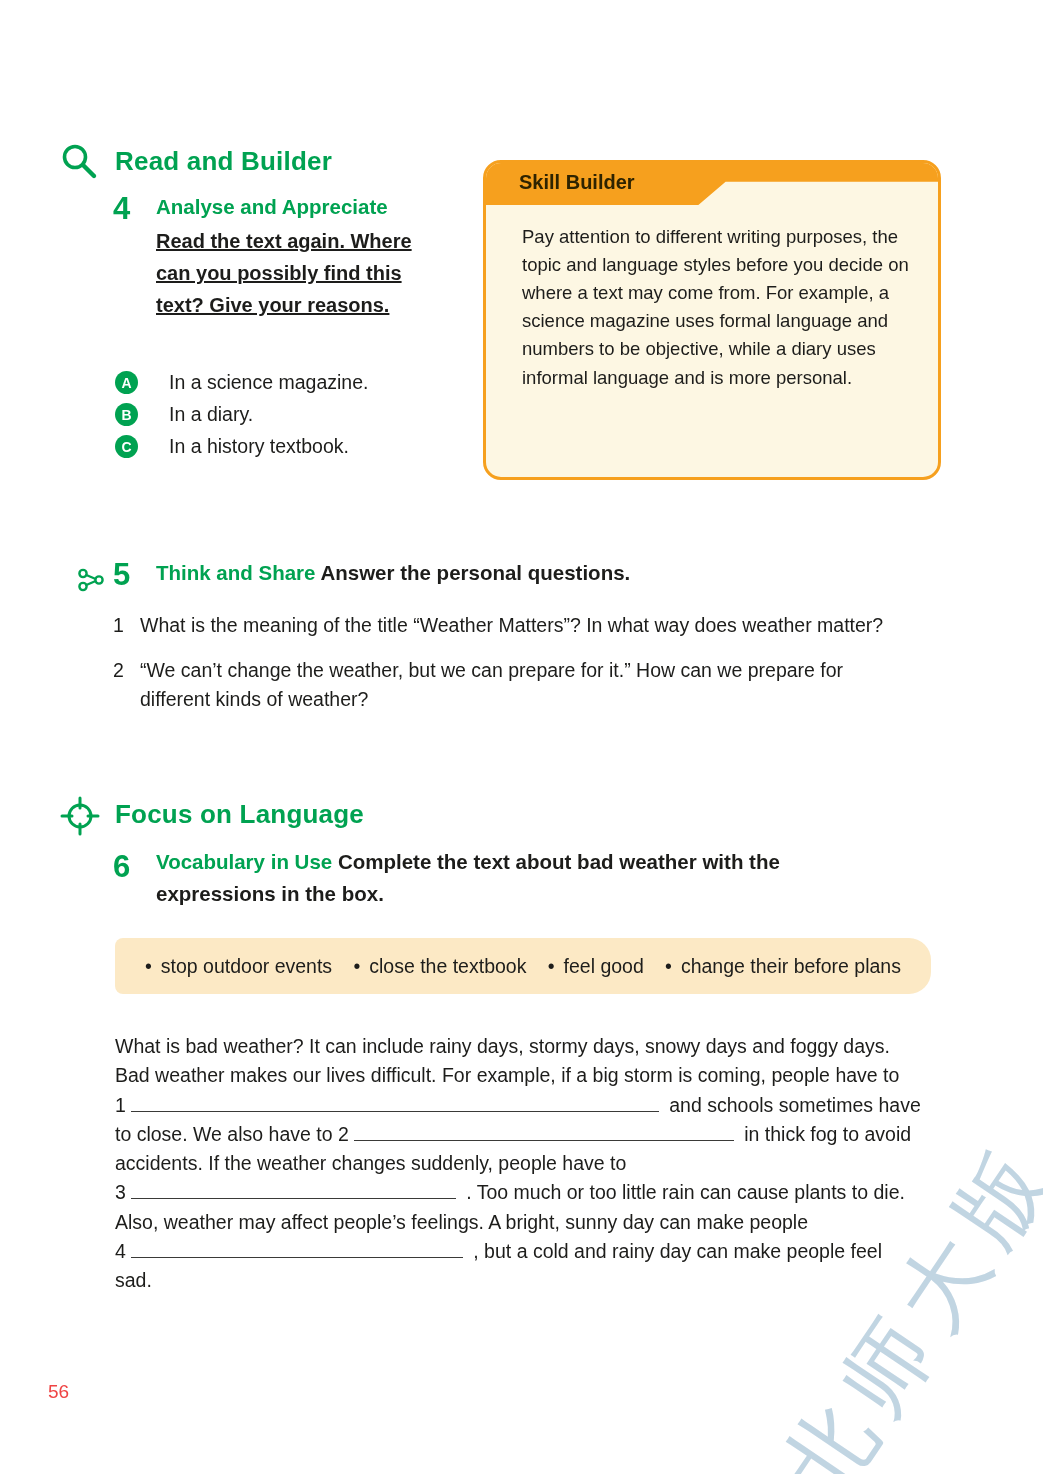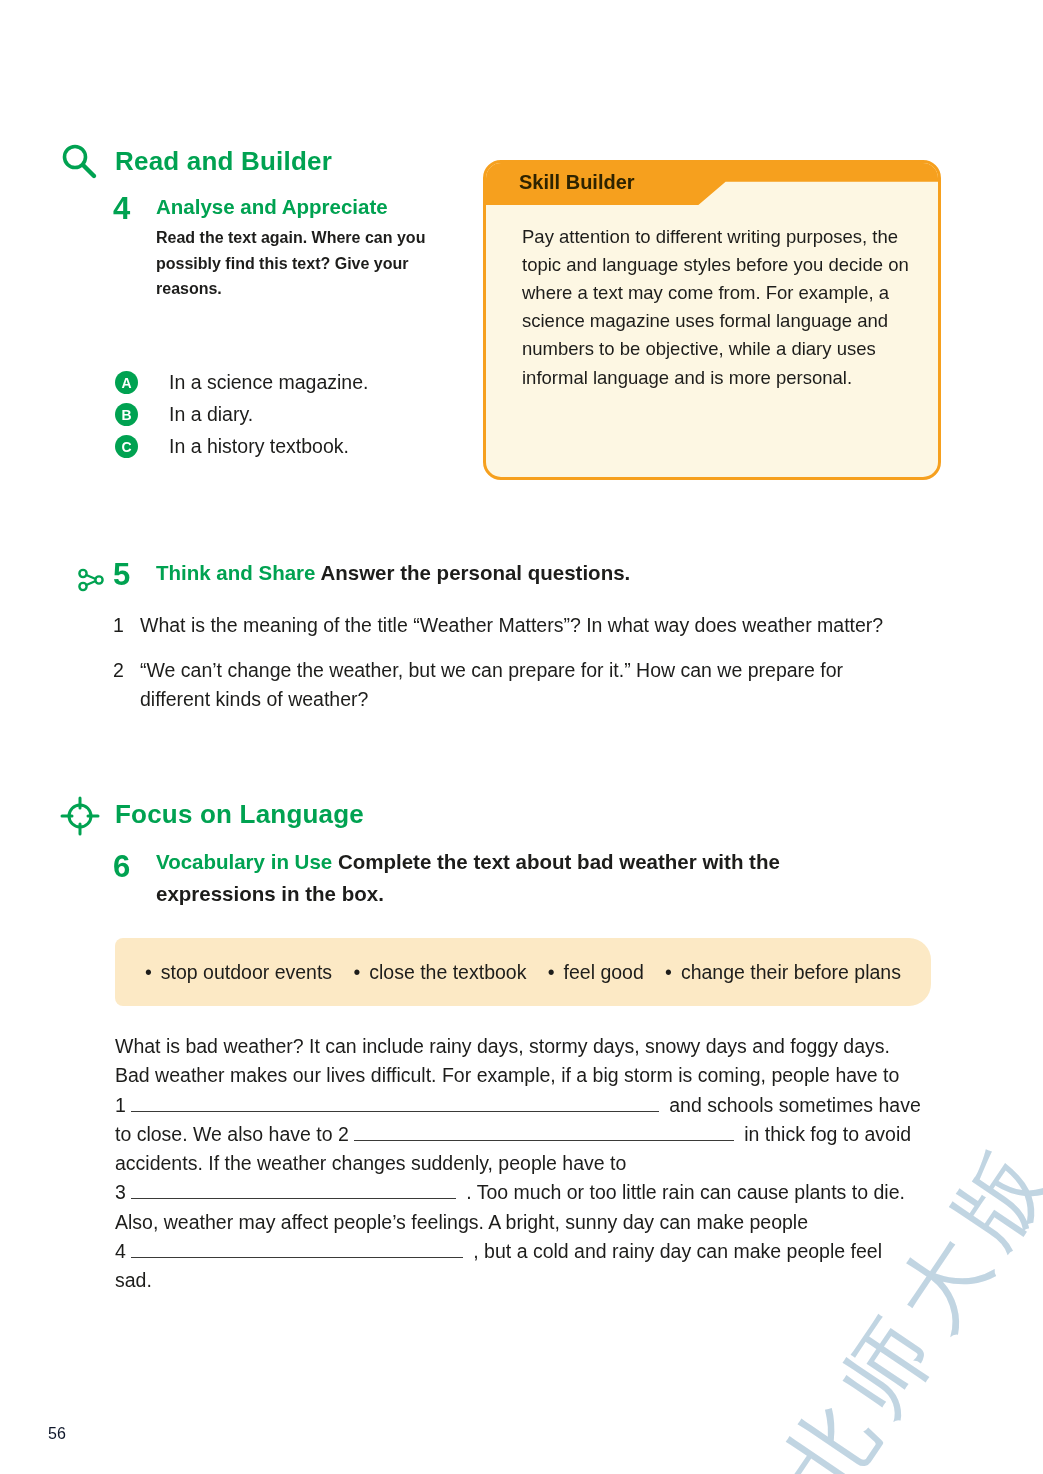--- a/index.html
+++ b/index.html
@@ -14,21 +14,21 @@
   html,body{background:#ffffff;}
   body{font-family:"Liberation Sans","DejaVu Sans",sans-serif;color:var(--ink);}
   .page{position:relative;width:1043px;height:1474px;background:#ffffff;overflow:hidden;margin:0 auto;}
   .abs{position:absolute;}
 
   .section-title{font-size:26px;font-weight:bold;color:var(--green);letter-spacing:.2px;}
   .act-num{font-size:31px;font-weight:bold;color:var(--green);line-height:1;}
   .act-label{font-size:20.5px;font-weight:bold;color:var(--green);}
   .act-instruction{font-weight:bold;color:var(--ink);}
 
-  .act4-instruction{left:156px;top:225px;width:284px;font-size:16px;line-height:1.6;font-weight:bold;}
+  .act4-instruction{left:156px;top:225px;width:284px;font-size:20px;line-height:1.6;font-weight:bold;text-decoration:underline;}
 
   .options{left:115px;top:371px;}
   .option{display:flex;align-items:center;margin-bottom:9px;cursor:pointer;}
   .opt-circle{flex:none;width:23px;height:23px;border-radius:50%;background:var(--green);color:#fff;
     font-size:14px;font-weight:bold;display:flex;align-items:center;justify-content:center;}
   .opt-text{margin-left:31px;font-size:19.5px;}
 
   .skill-box{left:483px;top:160px;width:458px;height:320px;background:var(--cream);
     border:3px solid var(--orange);border-radius:18px;overflow:hidden;}
   .skill-band{position:absolute;top:-1px;left:-1px;right:-1px;height:43px;background:var(--orange);
@@ -39,31 +39,31 @@
   .skill-body{font-size:18.5px;line-height:1.52;}
 
   .act5-line{left:156px;top:561px;font-size:20.5px;font-weight:bold;width:760px;}
   .questions{left:113px;top:611px;width:792px;}
   .question{display:flex;margin-bottom:15px;font-size:19.5px;line-height:1.52;}
   .q-num{width:27px;flex:none;}
   .q-text{flex:1;}
 
   .act6-text{left:156px;top:846px;width:704px;font-size:20.5px;font-weight:bold;line-height:1.55;}
 
-  .word-box{left:115px;top:938px;width:816px;height:68px;background:var(--peach);
+  .word-box{left:115px;top:938px;width:816px;height:56px;background:var(--peach);
     border-radius:8px 22px 22px 8px;display:flex;align-items:center;justify-content:space-between;
     padding:0 30px;font-size:19.5px;}
   .word-item::before{content:"•";margin-right:9px;}
 
   .passage{left:115px;top:1032px;width:806px;font-size:19.5px;line-height:1.5;}
   .blank{white-space:nowrap;}
   .blank-line{display:inline-block;border-bottom:1.6px solid #3a3a38;height:15px;margin:0 5px;}
   .w1{width:528px;}.w2{width:380px;}.w3{width:325px;}.w4{width:332px;}
 
-  .page-number{left:48px;top:1381px;font-size:16px;color:#0f172a;margin-top:44px;}
+  .page-number{left:48px;top:1381px;font-size:19px;color:#ef4444;}
   .watermark{left:756px;top:1456px;font-size:88px;letter-spacing:14px;color:var(--wm);
     transform:rotate(-56deg);transform-origin:0 0;white-space:nowrap;opacity:.85;
     font-family:"DejaVu Sans",sans-serif;}
 </style>
 </head>
 <body>
 
 <div class="page">
 
   <div class="abs" style="left:58px;top:141px;width:44px;height:44px;">

